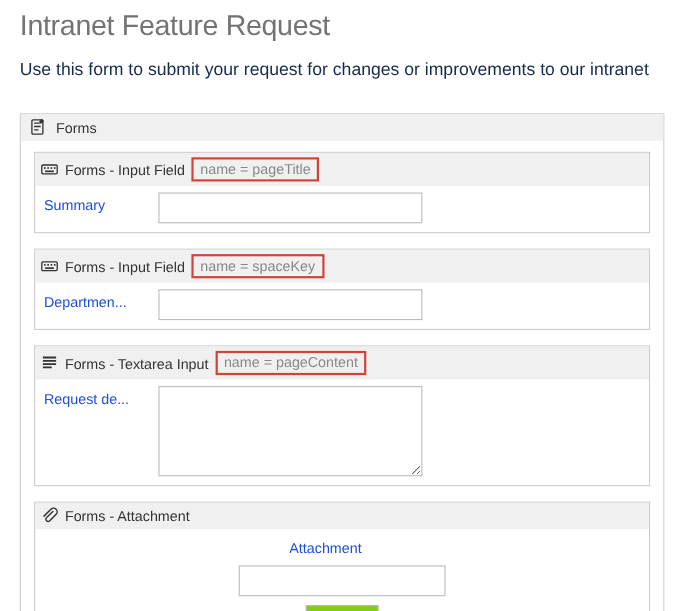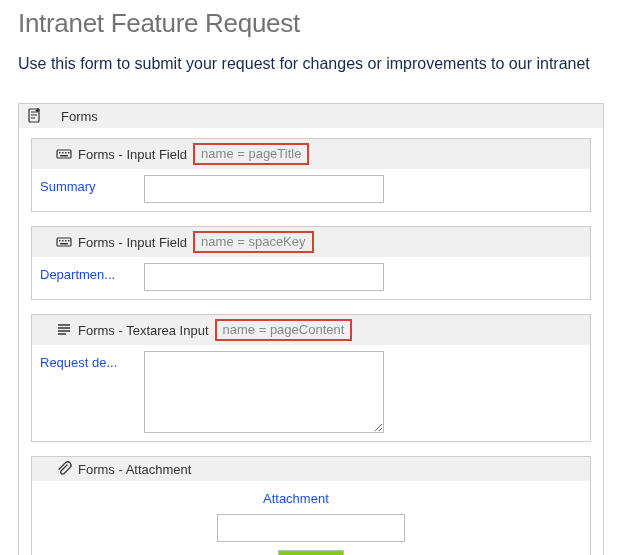--- a/index.html
+++ b/index.html
@@ -27,37 +27,37 @@
   .macro-box {
     border: 1px solid #ccc;
     background: #fff;
     margin-top: 26px;
   }
   .macro-header {
     background: #f0f0f0;
     padding: 4px 8px;
     display: flex;
     align-items: center;
-    gap: 18px;
+    gap: 8px;
     font-size: 13px;
     color: #333;
   }
   .macro-header .label { font-weight: 400; color:#333;}
   .macro-header .params { color:#888; }
   .macro-body {
     padding: 10px 12px 12px 12px;
   }
   .field-block {
     border: 1px solid #ccc;
     margin-bottom: 14px;
     background:#fff;
   }
   .field-header {
     background: #f0f0f0;
-    padding: 4px 24px;
+    padding: 4px 5px;
     display: flex;
     align-items: center;
     gap: 6px;
     font-size: 13px;
     color:#333;
   }
   .field-header .param-box {
     border: 2px solid #d04437;
     background: #f0f0f0;
     padding: 0 6px;

